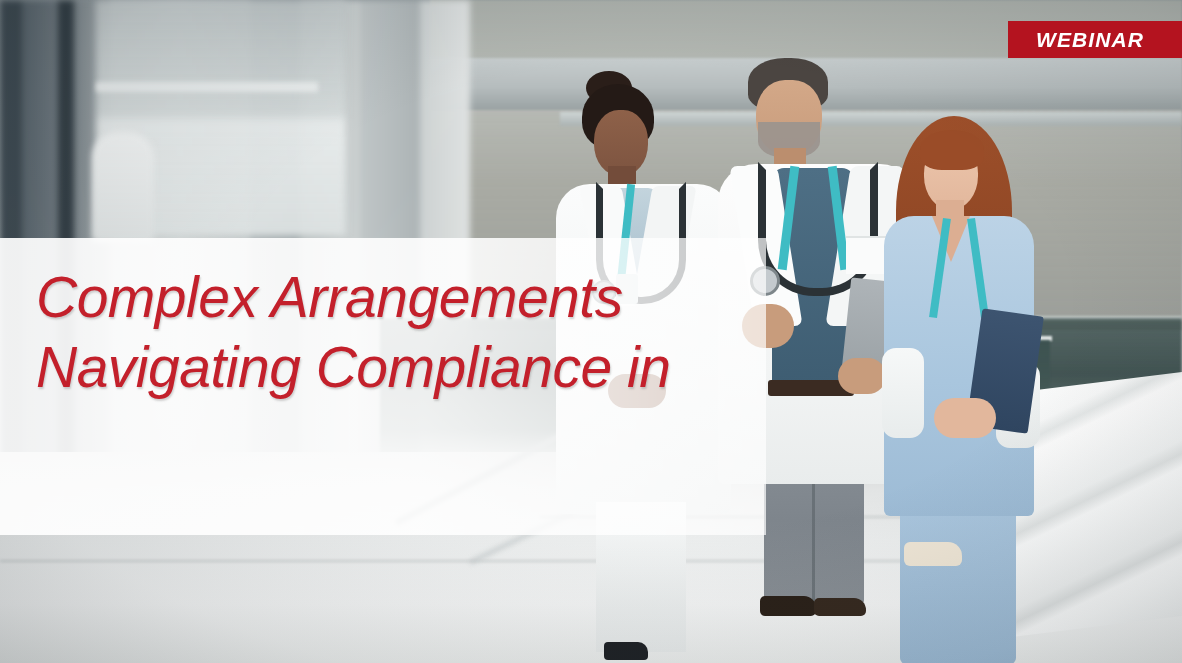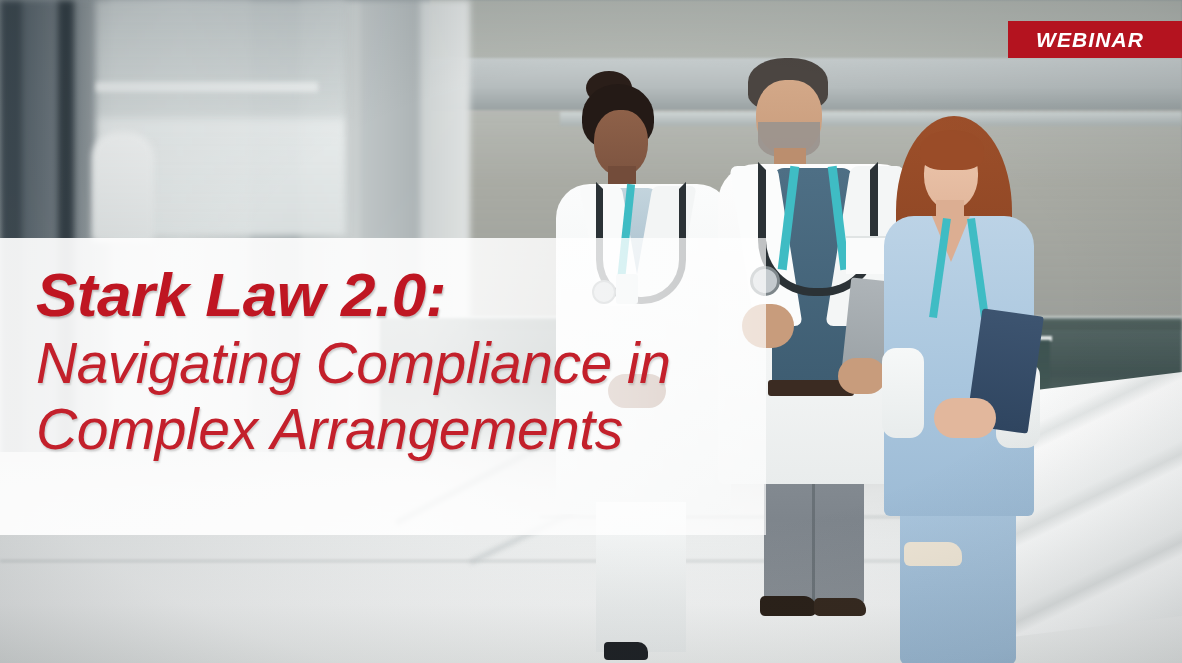--- a/index.html
+++ b/index.html
@@ -610,19 +610,18 @@
     </div>
 
     <div class="photo-vignette"></div>
   </div>
 
   <div class="webinar-badge">
     <span>WEBINAR</span>
   </div>
 
   <div class="title-panel">
-    <h1 class="headline">Stark Law 2.0:</h1>
+    <p class="subline second">Complex Arrangements</p>
     <p class="subline">Navigating Compliance in</p>
-    <p class="subline second">Complex Arrangements</p>
   </div>
 
 
 </div>
 
 </body></html>

